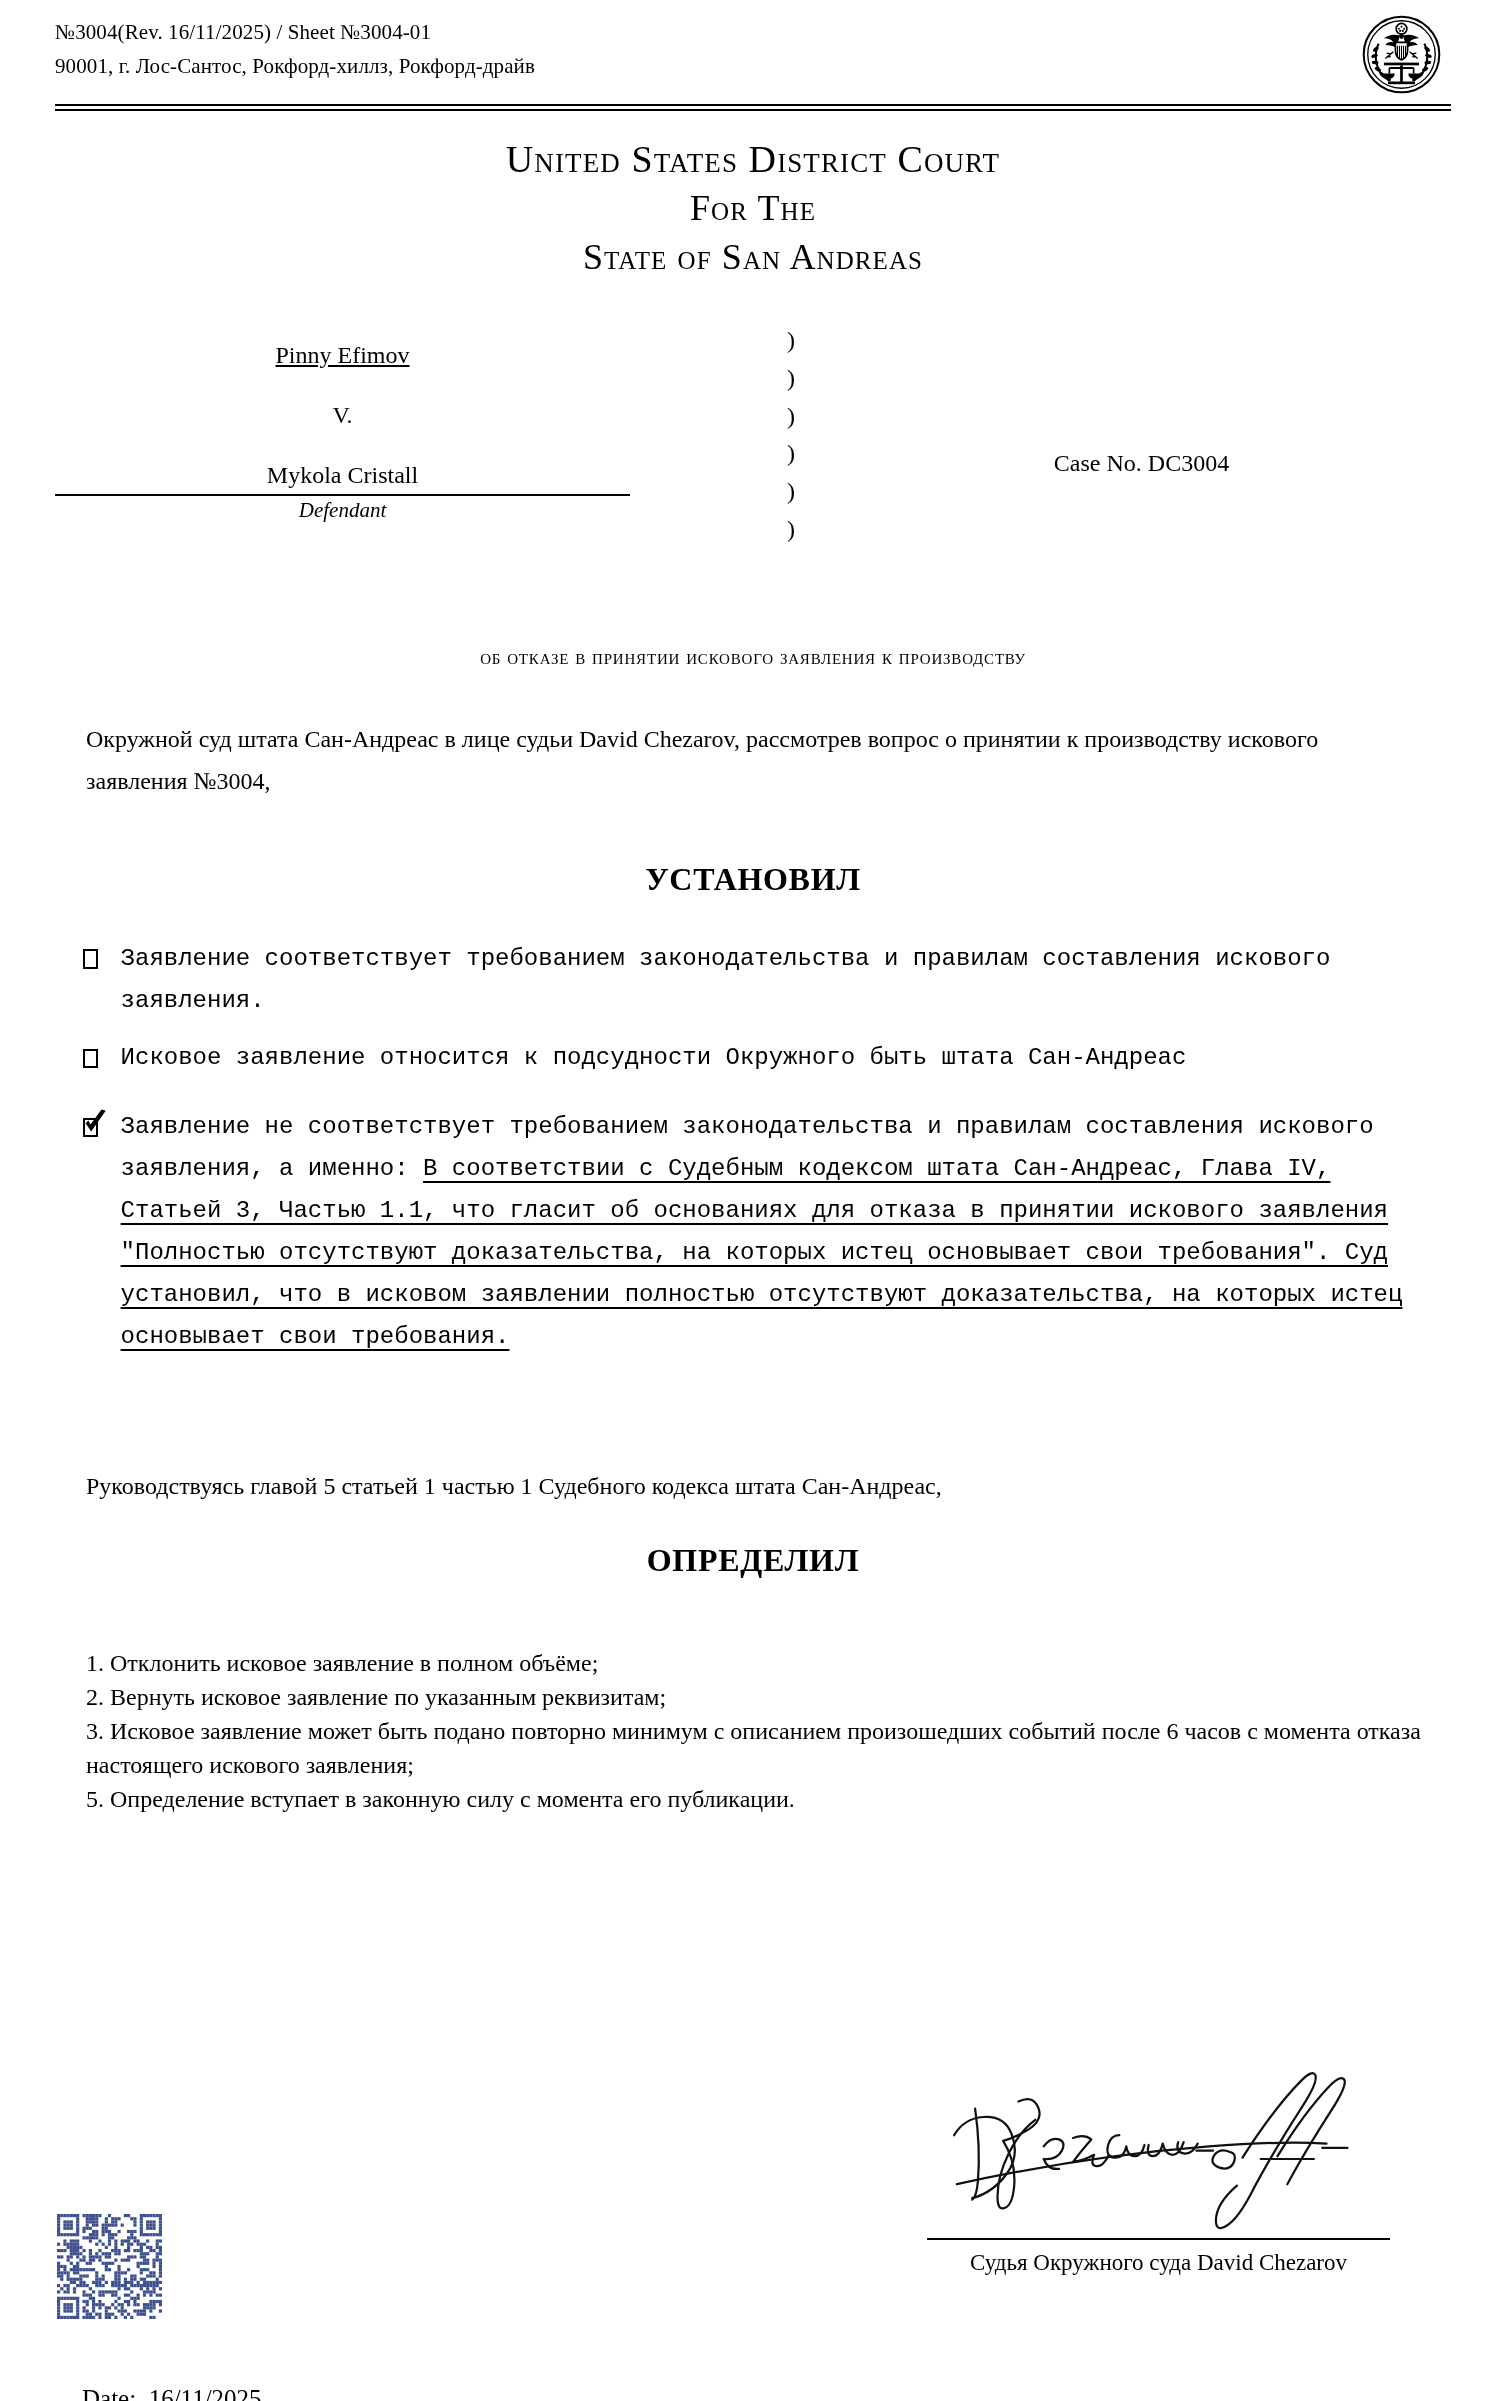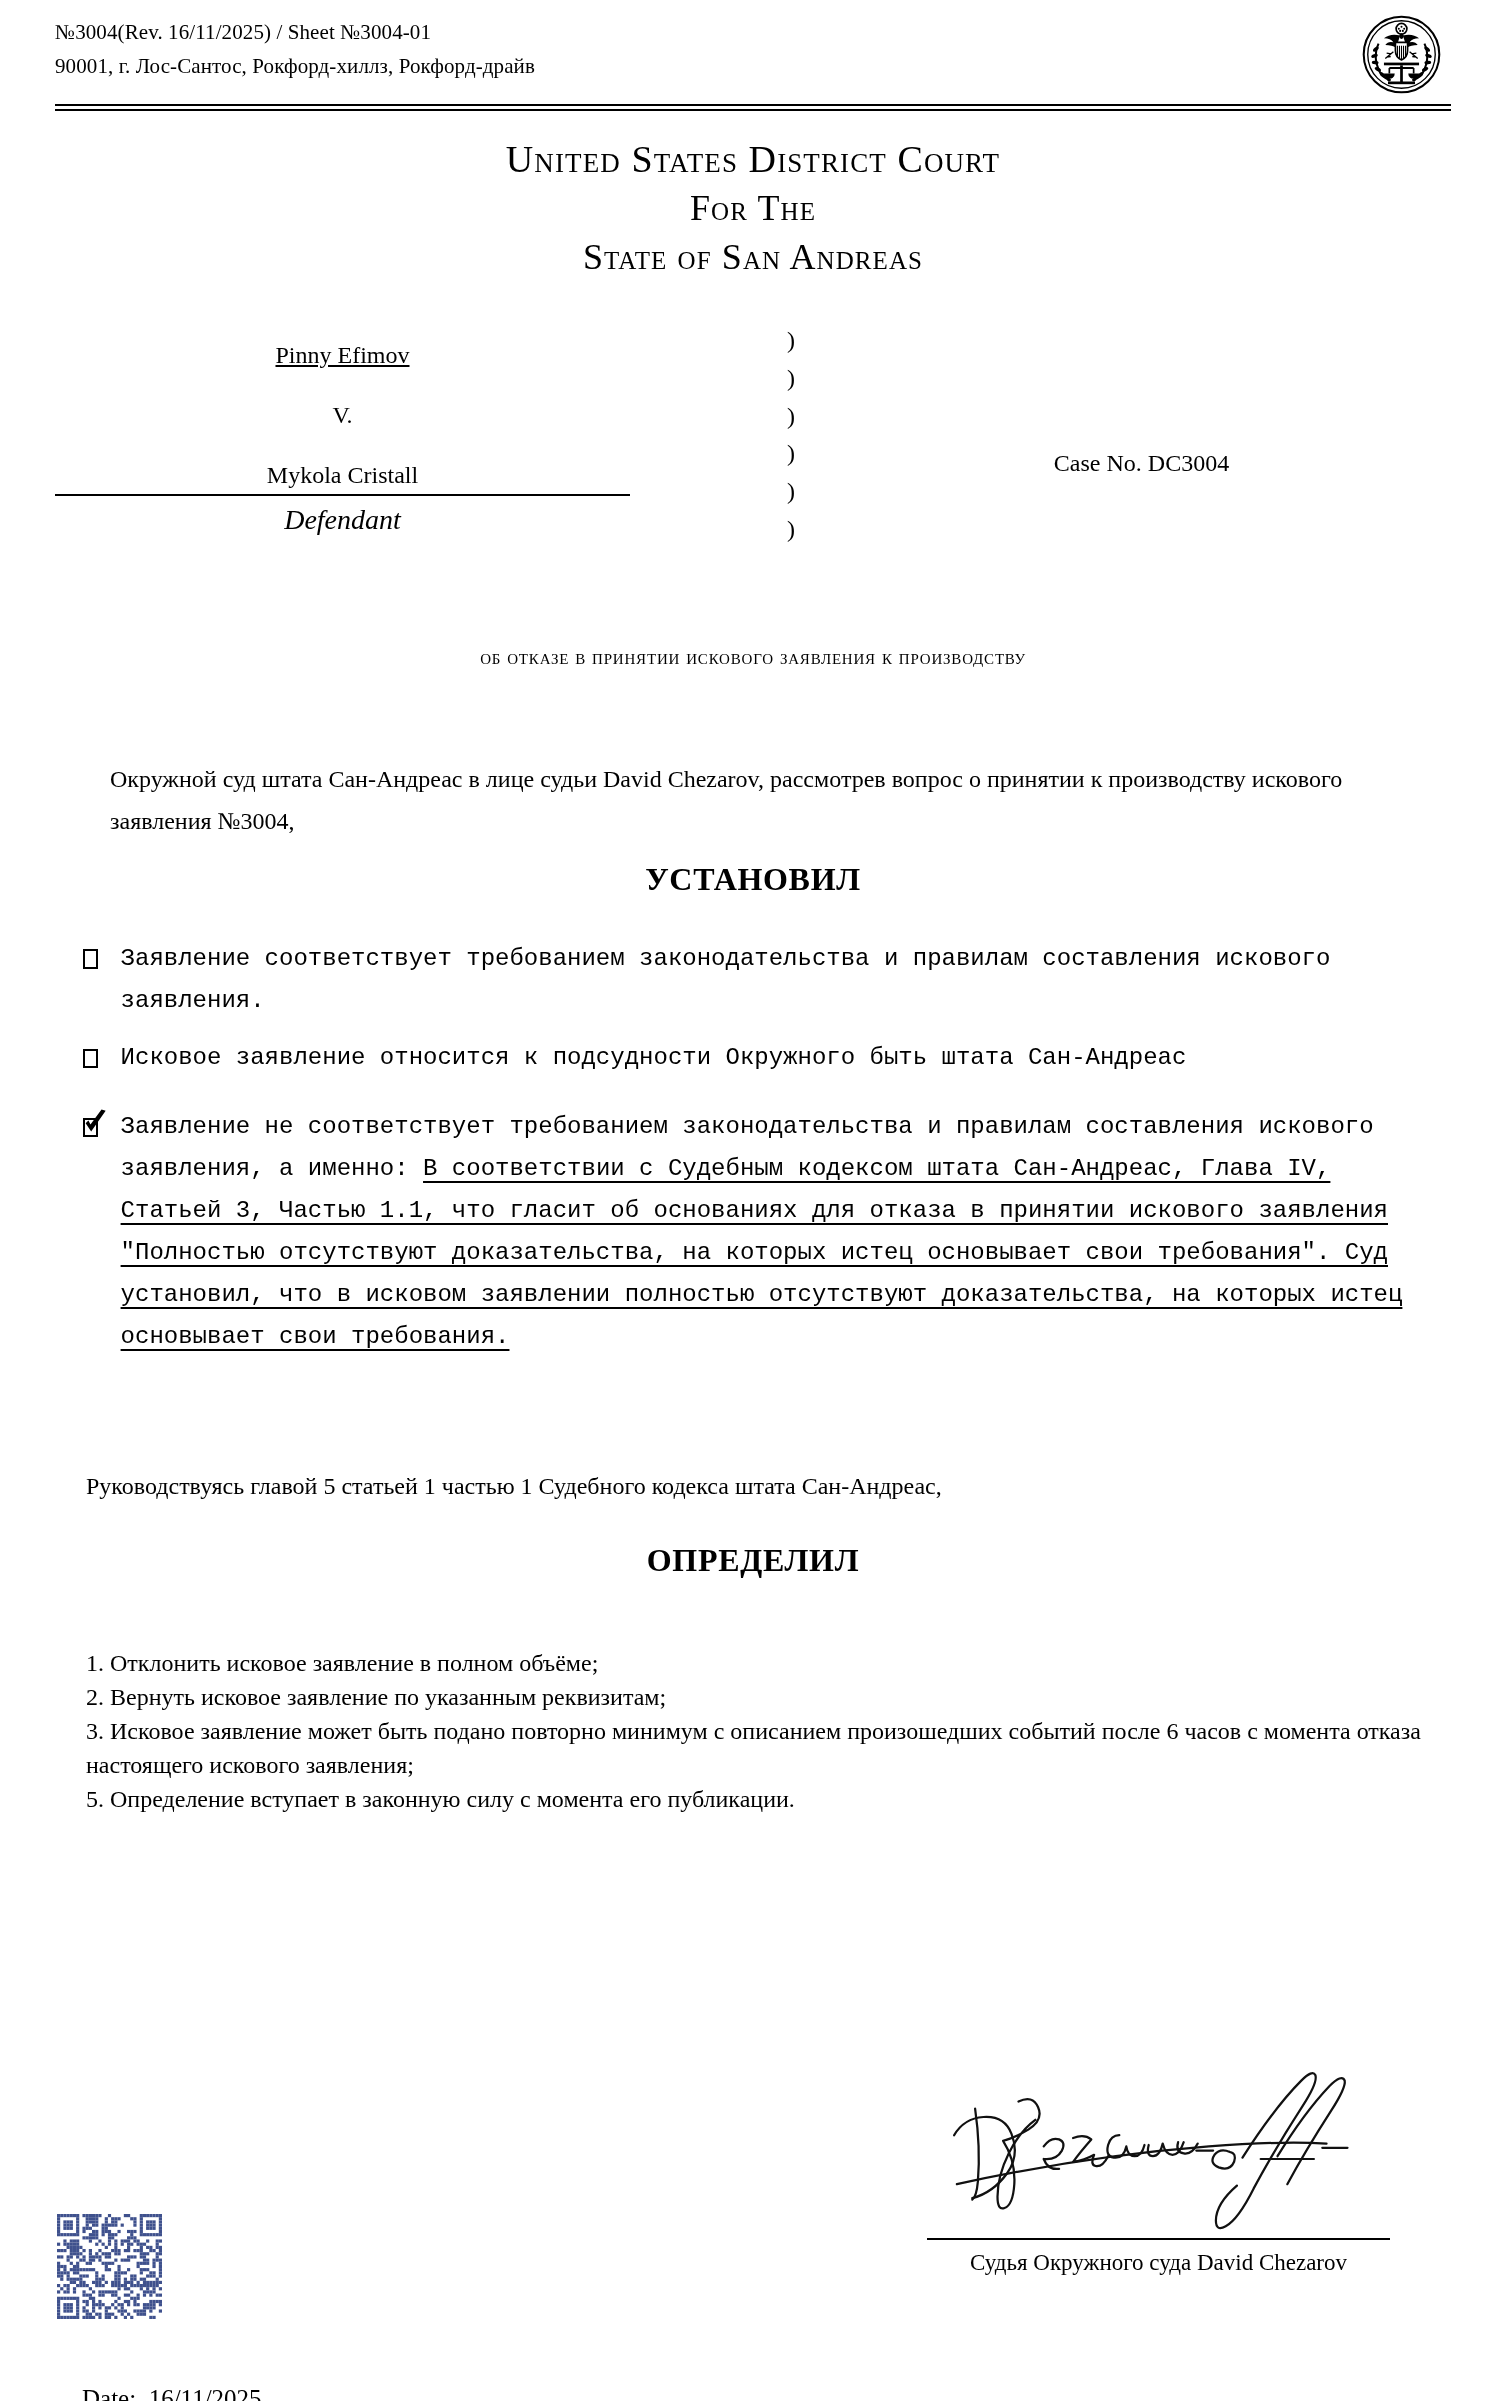--- a/index.html
+++ b/index.html
@@ -102,24 +102,24 @@
     font-size: 24px;
     line-height: 32px;
     padding-top: 28px;
   }
   .cap-rule {
     margin-top: 2.8px;
     width: 100%;
     border-bottom: 2.1px solid #000;
   }
   .cap-role {
-    font-size: 28px;
+    font-size: 21px;
     font-style: italic;
     line-height: 28px;
-    padding-top: 10px;
+    padding-top: 0;
   }
   .cap-parens {
     position: absolute;
     left: 722px;
     top: 0;
     font-size: 24px;
     line-height: 22.4px;
     text-align: center;
     width: 28px;
   }
@@ -379,21 +379,21 @@
         <span style="margin-bottom: 15.4px;">)</span>
         <span style="margin-bottom: 15.4px;">)</span>
         <span style="margin-bottom: 15.4px;">)</span>
         <span style="margin-bottom: 15.4px;">)</span>
       </div>
     <div class="cap-case">Case No. DC3004</div>
   </div>
 
   <div class="doc-subheading" style="top:645px;">об отказе в принятии искового заявления к производству</div>
 
-  <div class="body-par" style="top:758px;margin-left:24px;">Окружной суд штата Сан-Андреас в лице судьи David Chezarov, рассмотрев вопрос о принятии к производству искового заявления №3004,</div>
+  <div class="body-par" style="top:718px;">Окружной суд штата Сан-Андреас в лице судьи David Chezarov, рассмотрев вопрос о принятии к производству искового заявления №3004,</div>
 
   <div class="doc-heading" style="top:861px;">УСТАНОВИЛ</div>
 
   <div class="checklist" id="checklist">
       <div class="check-row">
         <div class="checkbox">
           <div class="shadow"></div>
           <div class="box"></div>
         </div>
         <div class="check-text">Заявление соответствует требованием законодательства и правилам составления искового заявления.</div>

